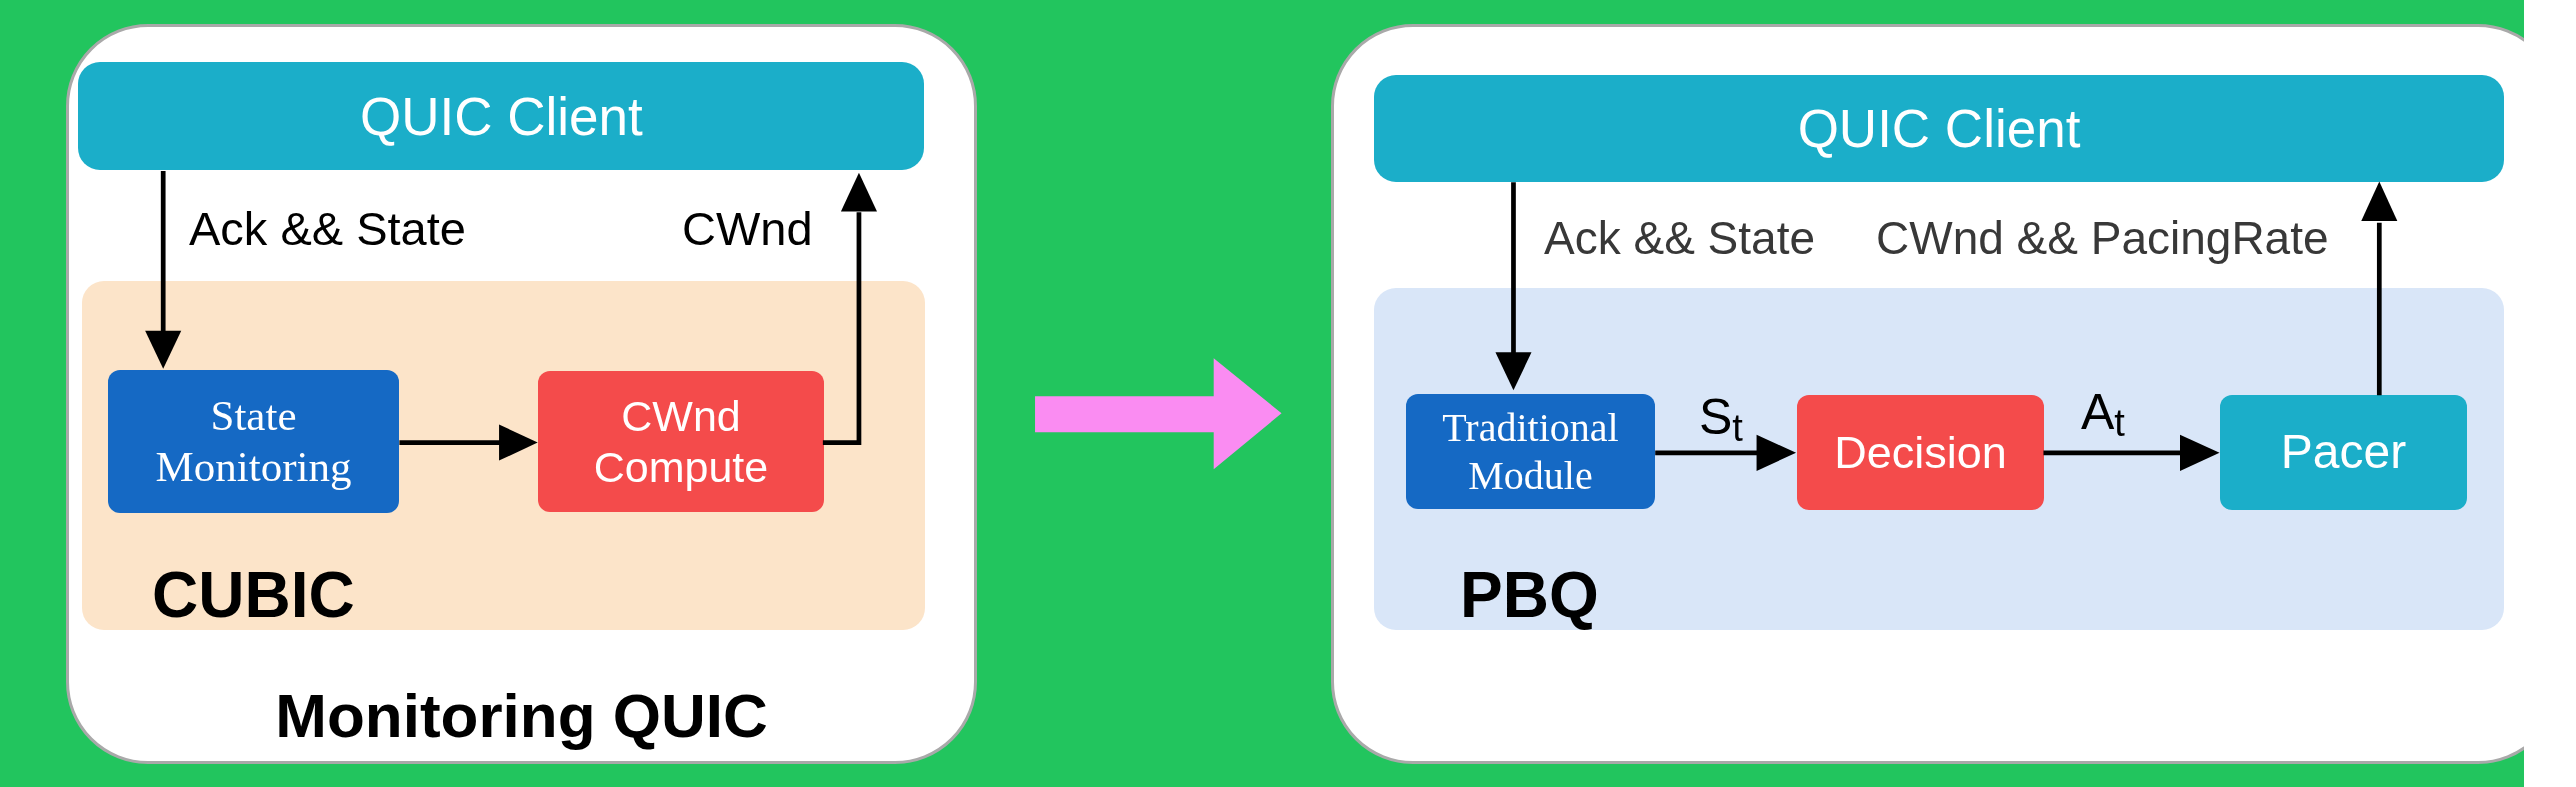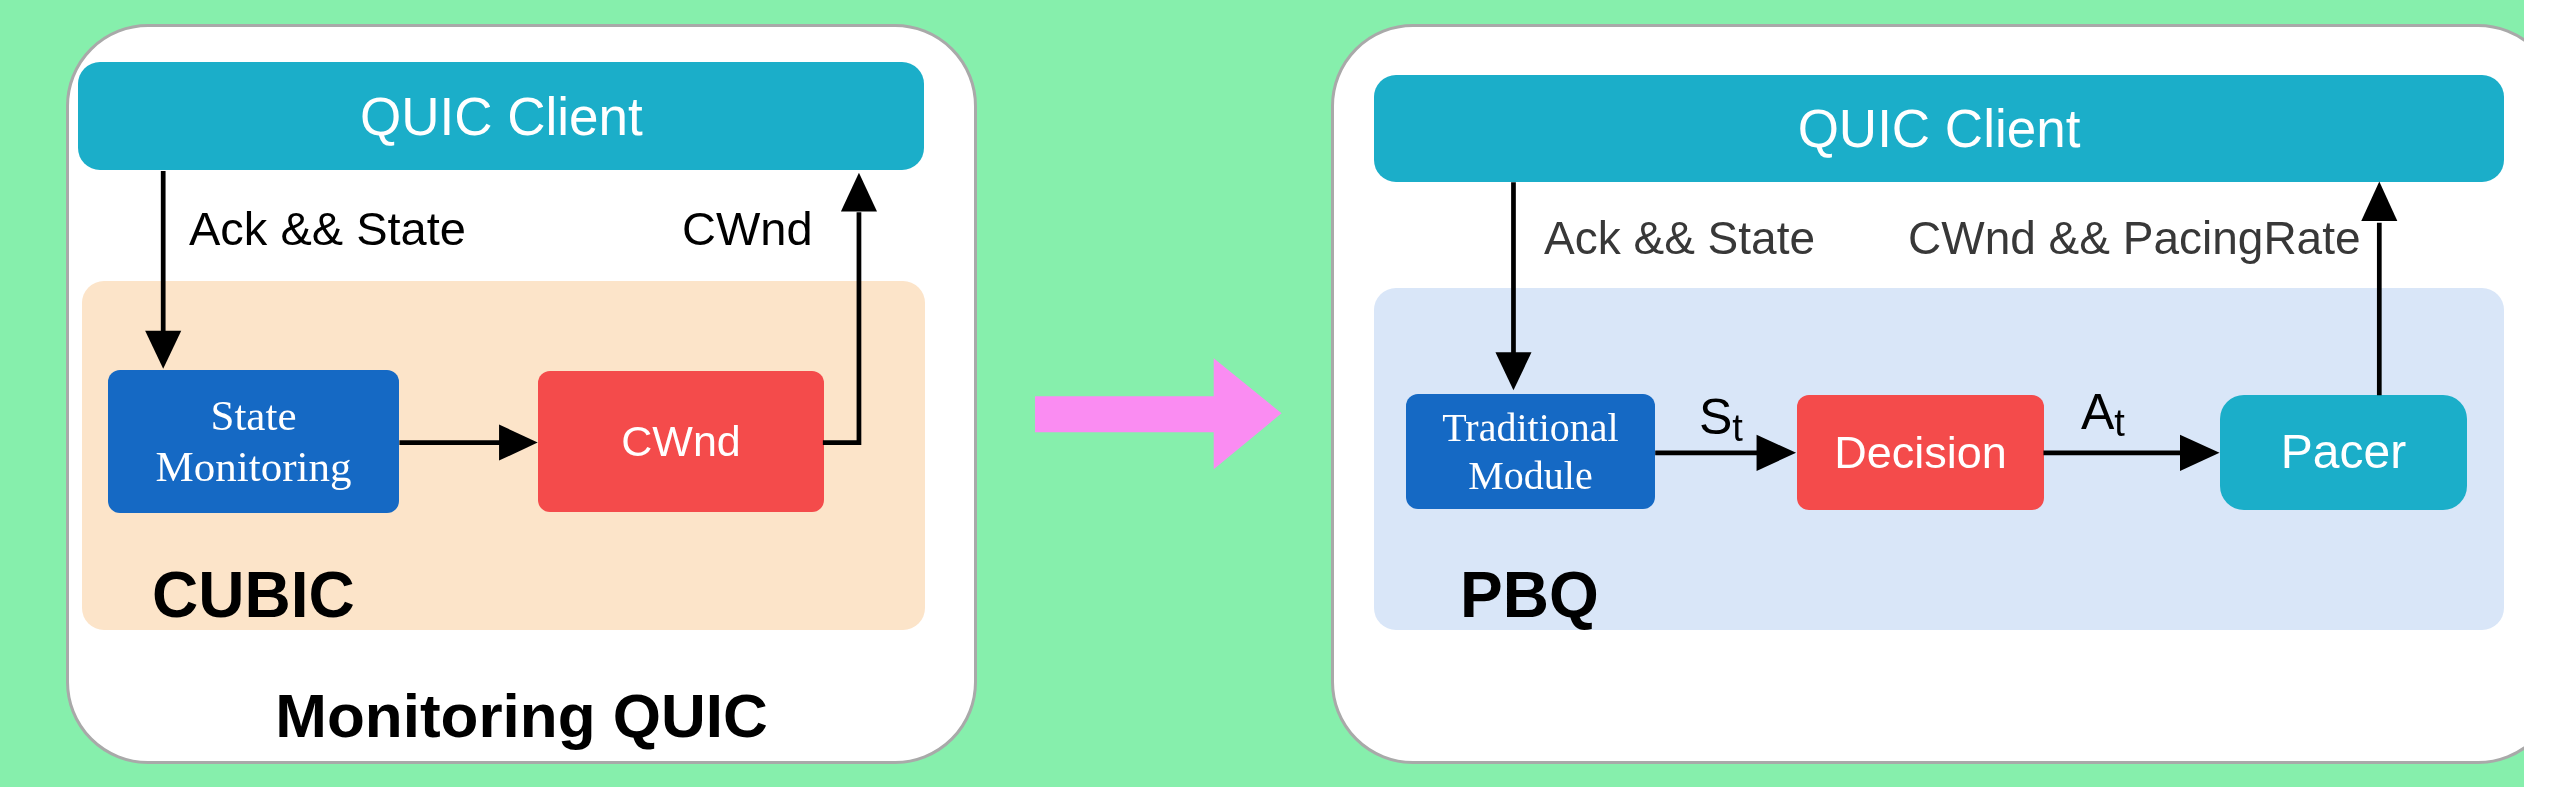--- a/index.html
+++ b/index.html
@@ -10,21 +10,21 @@
     --light-blue:#d9e6f8;
     --pink-arrow:#fa8cf2;
     --panel-border:#a9a9a9;
     --label-gray:#383838;
     --ink:#000000;
   }
   html,body{margin:0;padding:0;background:#ffffff;}
   .canvas{
     position:relative;
     width:2524px;height:788px;
-    background:#86efac;
+    background:#22c55e;
     font-family:"Liberation Sans", sans-serif;
     overflow:hidden;
   }
   .panel{
     position:absolute;
     background:#ffffff;
     border:3.4px solid var(--panel-border);
     border-radius:82px;
     box-sizing:border-box;
   }
@@ -49,21 +49,21 @@
   .node{
     position:absolute;
     border-radius:12px;
     color:#ffffff;
     display:flex;flex-direction:column;align-items:center;justify-content:center;
     text-align:center;
     line-height:1.18;
   }
   .node.blue{background:var(--blue);font-family:Liberation Serif, serif;}
   .node.red{background:var(--red);}
-  .node.teal{background:var(--teal);border-radius:24px;}
+  .node.teal{background:var(--teal);}
   .flow-label{
     position:absolute;
     font-size:47px;
     color:var(--ink);
     white-space:nowrap;
   }
   .flow-label.gray{color:var(--label-gray);font-size:46px;}
   .group-label{
     position:absolute;
     font-weight:bold;
@@ -111,34 +111,35 @@
 
     <div class="group-box peach" style="left:13px;top:254px;width:843px;height:349px;"></div>
 
     <div class="node blue" style="left:39px;top:343px;width:291px;height:143px;font-size:43px;">
       <span>State</span>
       <span>Monitoring</span>
     </div>
 
     <div class="node red" style="left:469px;top:344px;width:286px;height:141px;font-size:43px;">
       <span>CWnd</span>
+      <span>Compute</span>
     </div>
 
     <div class="group-label" style="left:83px;top:531px;">CUBIC</div>
 
     <div class="caption" style="top:653px;">Monitoring QUIC</div>
   </div>
 
   <div class="panel panel-right">
     <div class="client-bar" style="left:40px;top:48px;width:1130px;height:107px;">
       <span>QUIC Client</span>
     </div>
 
     <div class="flow-label gray" style="left:210px;top:184px;">Ack &amp;&amp; State</div>
-    <div class="flow-label gray" style="left:542px;top:184px;margin-left:32px;">CWnd &amp;&amp; PacingRate</div>
+    <div class="flow-label gray" style="left:542px;top:184px;">CWnd &amp;&amp; PacingRate</div>
 
     <div class="group-box lblue" style="left:40px;top:261px;width:1130px;height:342px;"></div>
 
     <div class="node blue" style="left:72px;top:367px;width:249px;height:115px;font-size:40px;">
       <span>Traditional</span>
       <span>Module</span>
     </div>
 
     <div class="signal-label" style="left:365px;top:361px;"><span>S</span><sub>t</sub></div>
 

